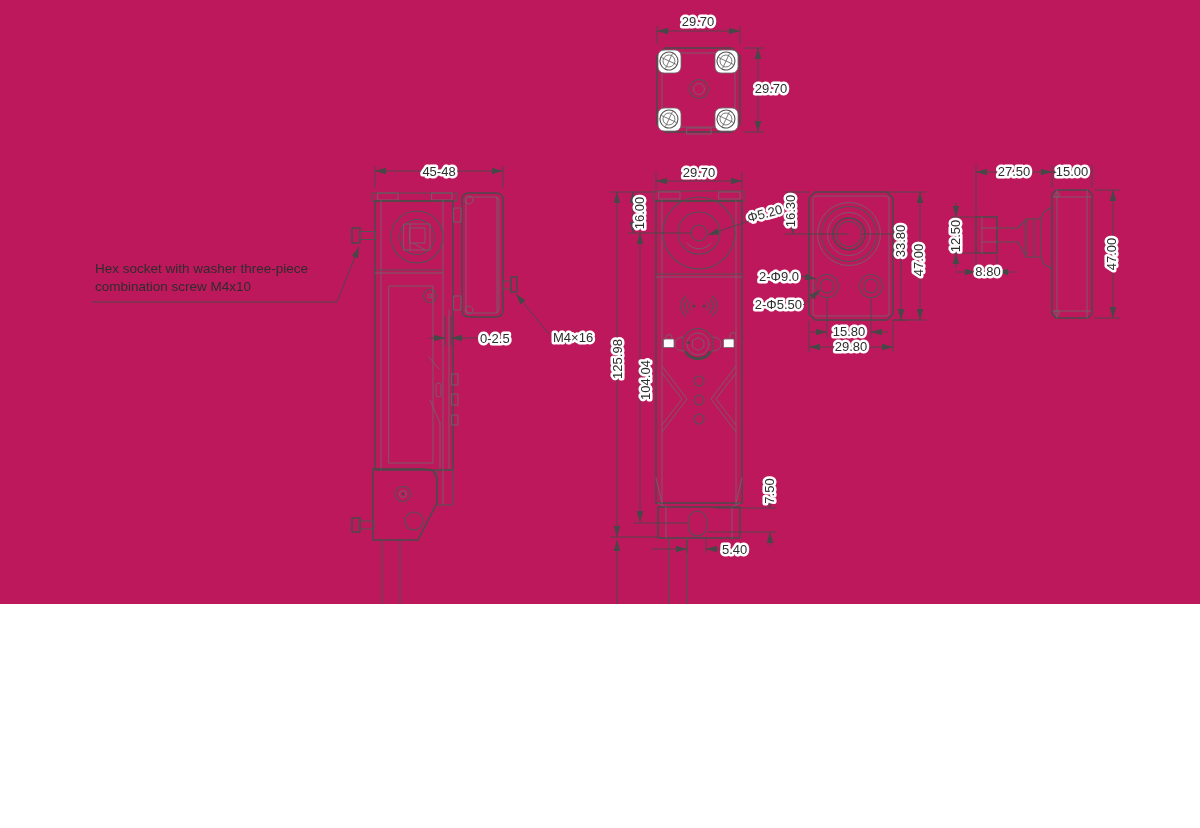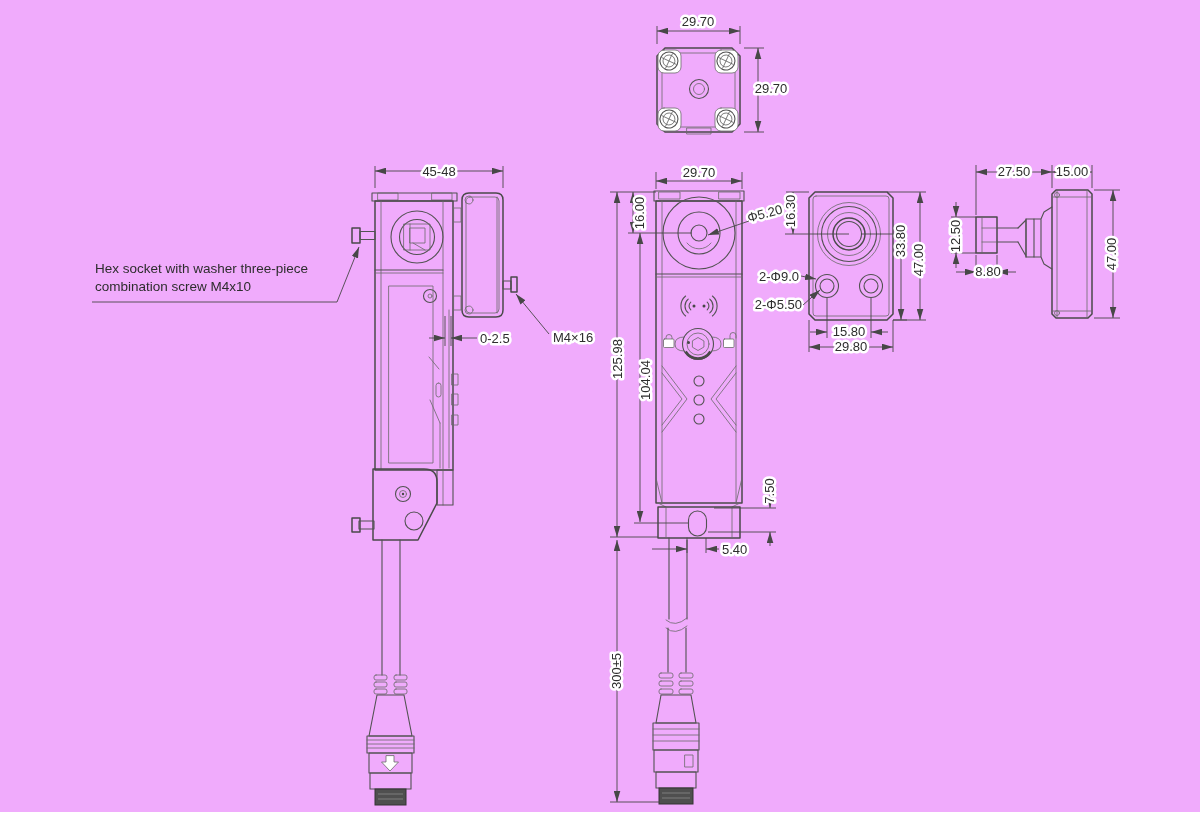--- a/index.html
+++ b/index.html
@@ -1,16 +1,16 @@
 <!DOCTYPE html>
 <html><head>
 <meta charset="utf-8">
 <style>
   html,body{margin:0;padding:0;background:#ffffff;}
-  .stage{position:relative;width:1200px;height:812px;background:#f0abfc;overflow:hidden;}
+  .stage{position:relative;width:1200px;height:604px;background:#be185d;overflow:hidden;}
   svg{display:block;}
   .ol{fill:none;stroke:#4a4a4a;stroke-width:1.5;stroke-linejoin:round;stroke-linecap:round;}
   .ml{fill:none;stroke:#525252;stroke-width:1.1;stroke-linejoin:round;stroke-linecap:round;}
   .tl{fill:none;stroke:#6a6a6a;stroke-width:0.8;stroke-linejoin:round;stroke-linecap:round;}
   .dl{fill:none;stroke:#474747;stroke-width:0.9;}
   .wf{fill:#ffffff;}
   .dark{fill:#4f4f4f;stroke:#353535;stroke-width:1;}
   .dt{font-family:"Liberation Sans",sans-serif;font-size:13px;fill:#2d2d2d;
       paint-order:stroke fill;stroke:#ffffff;stroke-width:5px;stroke-linejoin:round;text-anchor:middle;}
   .dts{text-anchor:start;}

